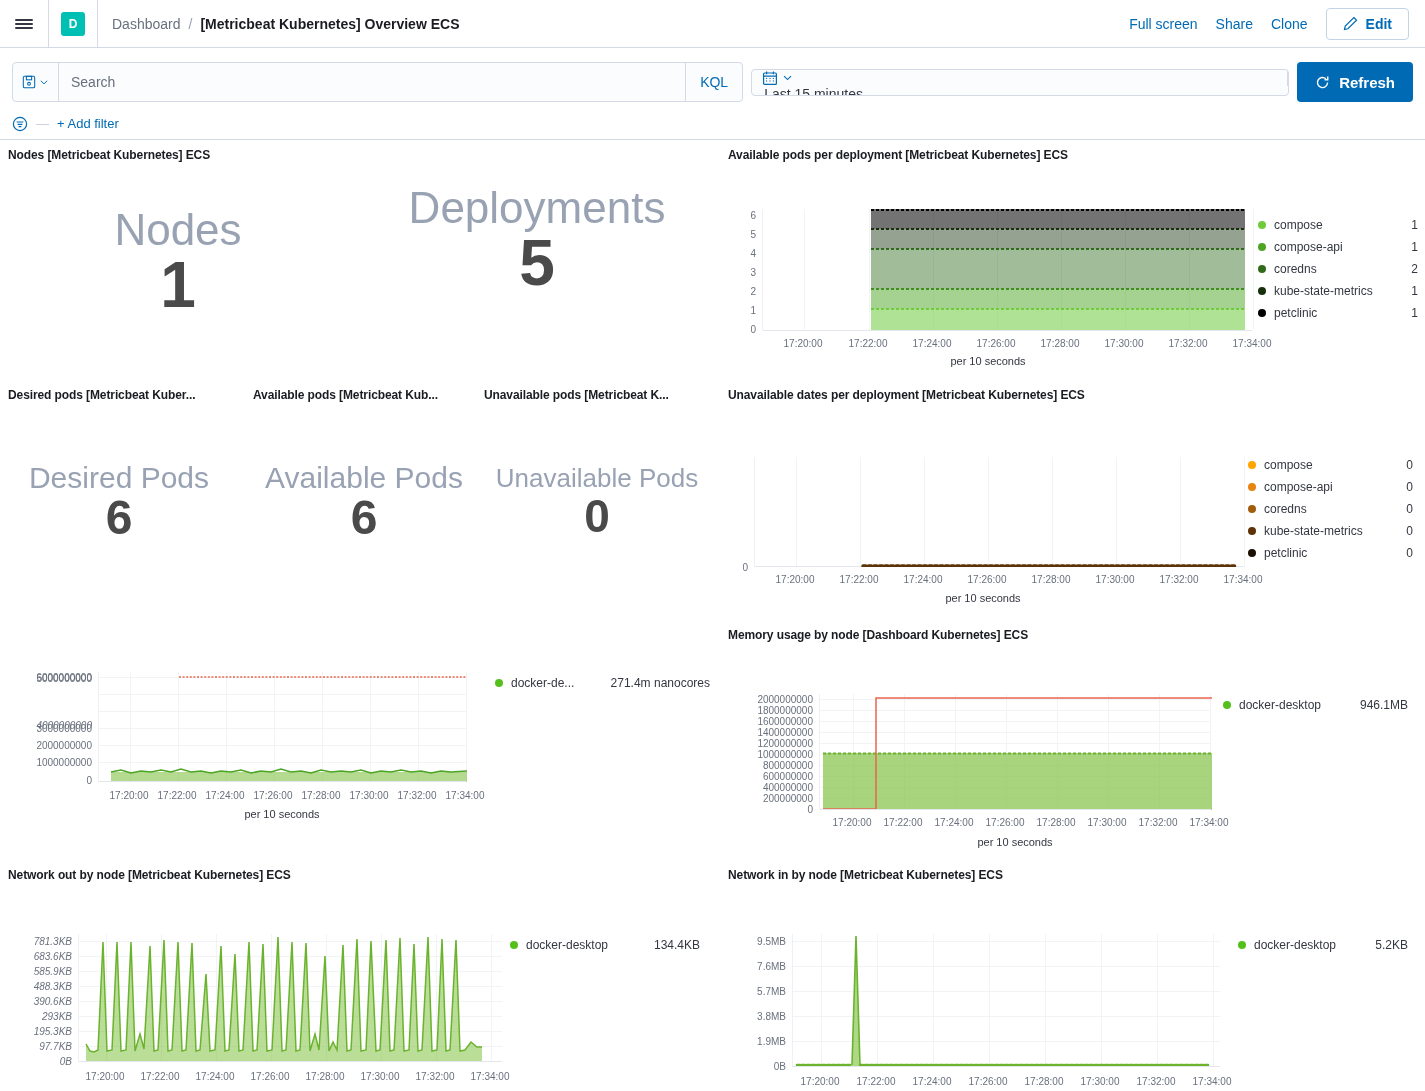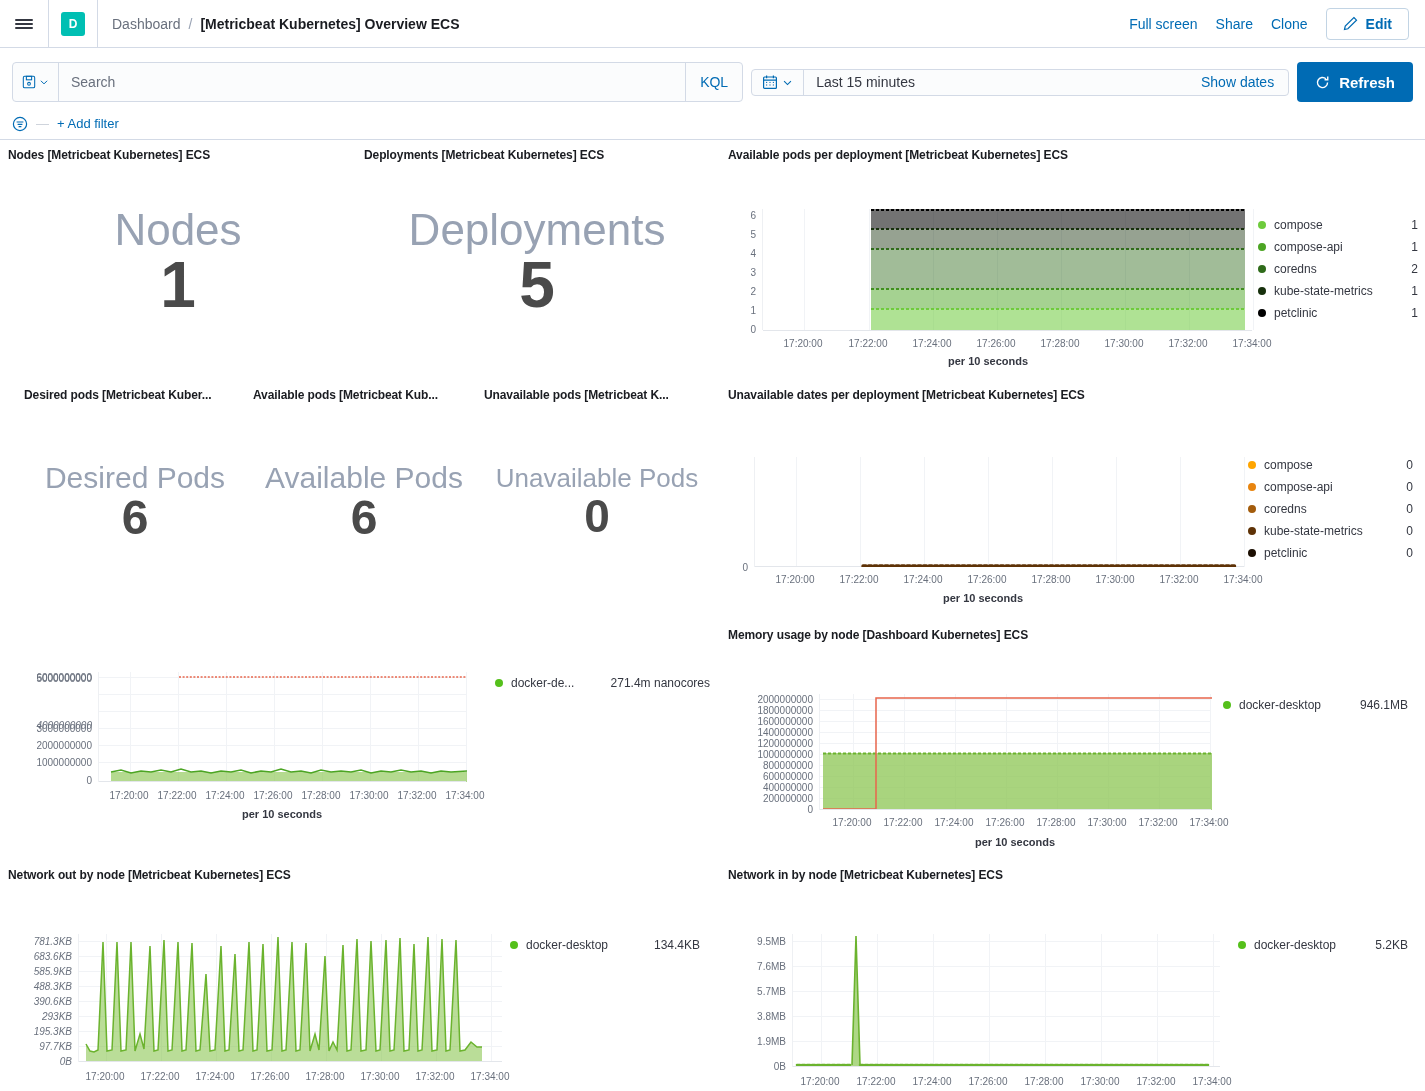--- a/index.html
+++ b/index.html
@@ -41,21 +41,21 @@
     background: #fff; cursor: pointer;
   }
 
   
   .query-bar { height: 60px; display: flex; align-items: center; padding: 8px 12px 0 12px; gap: 8px; background: #fff; }
   .query-group { flex: 1; display: flex; align-items: stretch; border: 1px solid #d3dae6; border-radius: 4px; background: #fbfcfd; height: 40px; overflow: hidden; }
   .saved-query-btn { width: 46px; display: flex; align-items: center; justify-content: center; gap: 3px; border-right: 1px solid #d3dae6; cursor: pointer; }
   .search-input { flex: 1; border: none; outline: none; background: transparent; font-size: 14px; padding: 0 12px; color: #343741; font-family: "Liberation Sans", sans-serif; }
   .search-input::placeholder { color: #69707D; }
   .kql-btn { display: flex; align-items: center; padding: 0 14px; color: #006BB4; font-size: 14px; border-left: 1px solid #d3dae6; cursor: pointer; }
-  .date-group { display: flex; align-items: stretch; border: 1px solid #d3dae6; border-radius: 4px; background: #fbfcfd; height: 27px; width: 538px; overflow: hidden; }
+  .date-group { display: flex; align-items: stretch; border: 1px solid #d3dae6; border-radius: 4px; background: #fbfcfd; height: 27px; width: 538px; overflow: hidden; flex-direction: column; }
   .cal-btn { display: flex; align-items: center; gap: 4px; padding: 0 10px; border-right: 1px solid #d3dae6; cursor: pointer; }
   .date-text { flex: 1; display: flex; align-items: center; padding: 0 12px; font-size: 14px; color: #343741; cursor: pointer; }
   .show-dates { display: flex; align-items: center; padding: 0 14px; color: #006BB4; font-size: 14px; cursor: pointer; }
   .refresh-btn {
     background: #006BB4; color: #fff; border: none; border-radius: 4px;
     height: 40px; padding: 0 18px; display: flex; align-items: center; gap: 9px;
     font-size: 15px; font-weight: 700; cursor: pointer;
     font-family: "Liberation Sans", sans-serif;
   }
 
@@ -77,21 +77,21 @@
   
   .chart-wrap { display: flex; width: 100%; height: 100%; }
   .chart-area { position: relative; }
   .yaxis { position: absolute; left: 0; top: 0; height: 100%; }
   .ytick { position: absolute; right: 0; transform: translateY(-50%); font-size: 10px; color: #69707D; white-space: nowrap; text-align: right; }
   .plot { position: absolute; top: 0; border-left: 1px solid #eef0f3; }
   .gridv { position: absolute; top: 0; bottom: 0; width: 1px; background: #f1f3f6; }
   .gridh { position: absolute; left: 0; right: 0; height: 1px; background: #f1f3f6; }
   .axis-base { position: absolute; left: 0; right: 0; height: 1px; background: #e3e6eb; }
   .xtick { position: absolute; font-size: 10px; color: #69707D; transform: translateX(-50%); white-space: nowrap; }
-  .xlabel { position: absolute; font-size: 11px; font-weight: 700; color: #343741; text-align: center; }
+  .xlabel { position: absolute; font-size: 11px; font-weight: 400; color: #343741; text-align: center; }
   .legend { padding-top: 4px; }
   .legend-row { display: flex; align-items: center; font-size: 12px; color: #343741; height: 22px; }
   .dot { width: 8px; height: 8px; border-radius: 50%; flex: none; margin-right: 8px; }
   .legend-name { white-space: nowrap; }
   .legend-val { margin-left: auto; white-space: nowrap; padding-left: 10px; }
   svg { display: block; }
 </style>
 </head>
 <body>
 
@@ -175,21 +175,20 @@
 
   <div class="panel" style="left:0;top:0;width:356px;height:240px;">
     <div class="panel-title" style="padding:8px 8px 0 8px;">Nodes [Metricbeat Kubernetes] ECS</div>
     <div class="metric-body" style="height:200px;">
       <div class="metric-label" style="font-size:44px;">Nodes</div>
       <div class="metric-value" style="font-size:64px;">1</div>
     </div>
   </div>
 
   <div class="panel" style="left:356px;top:0;width:362px;height:240px;">
-    <div class="panel-title" style="padding:8px 8px 0 8px;">Deployments [Metricbeat Kubernetes] ECS</div>
     <div class="metric-body" style="height:200px;">
       <div class="metric-label" style="font-size:44px;">Deployments</div>
       <div class="metric-value" style="font-size:64px;">5</div>
     </div>
   </div>
 
   <div class="panel" style="left:718px;top:0;width:707px;height:240px;">
     <div class="panel-title" style="padding:8px 8px 0 10px;">Available pods per deployment [Metricbeat Kubernetes] ECS</div>
     <div class="chart-wrap" style="height:206px;">
       <div class="chart-area" style="width:540px;position:relative;">
@@ -263,21 +262,21 @@
         </div>
         <div class="legend-row">
           <span class="dot" style="background:#000000;"></span>
           <span class="legend-name">petclinic</span>
           <span class="legend-val">1</span>
         </div>
       </div>
     </div>
   </div>
 
-  <div class="panel" style="left:16px;top:240px;width:238px;height:240px;">
+  <div class="panel" style="left:0;top:240px;width:238px;height:240px;">
     <div class="panel-title" style="padding:8px 8px 0 8px;">Desired pods [Metricbeat Kuber...</div>
     <div class="metric-body" style="height:200px;">
       <div class="metric-label" style="font-size:30px;">Desired Pods</div>
       <div class="metric-value" style="font-size:48px;">6</div>
     </div>
   </div>
 
   <div class="panel" style="left:238px;top:240px;width:238px;height:240px;margin-left:7px;">
     <div class="panel-title" style="padding:8px 8px 0 8px;">Available pods [Metricbeat Kub...</div>
     <div class="metric-body" style="height:200px;">

